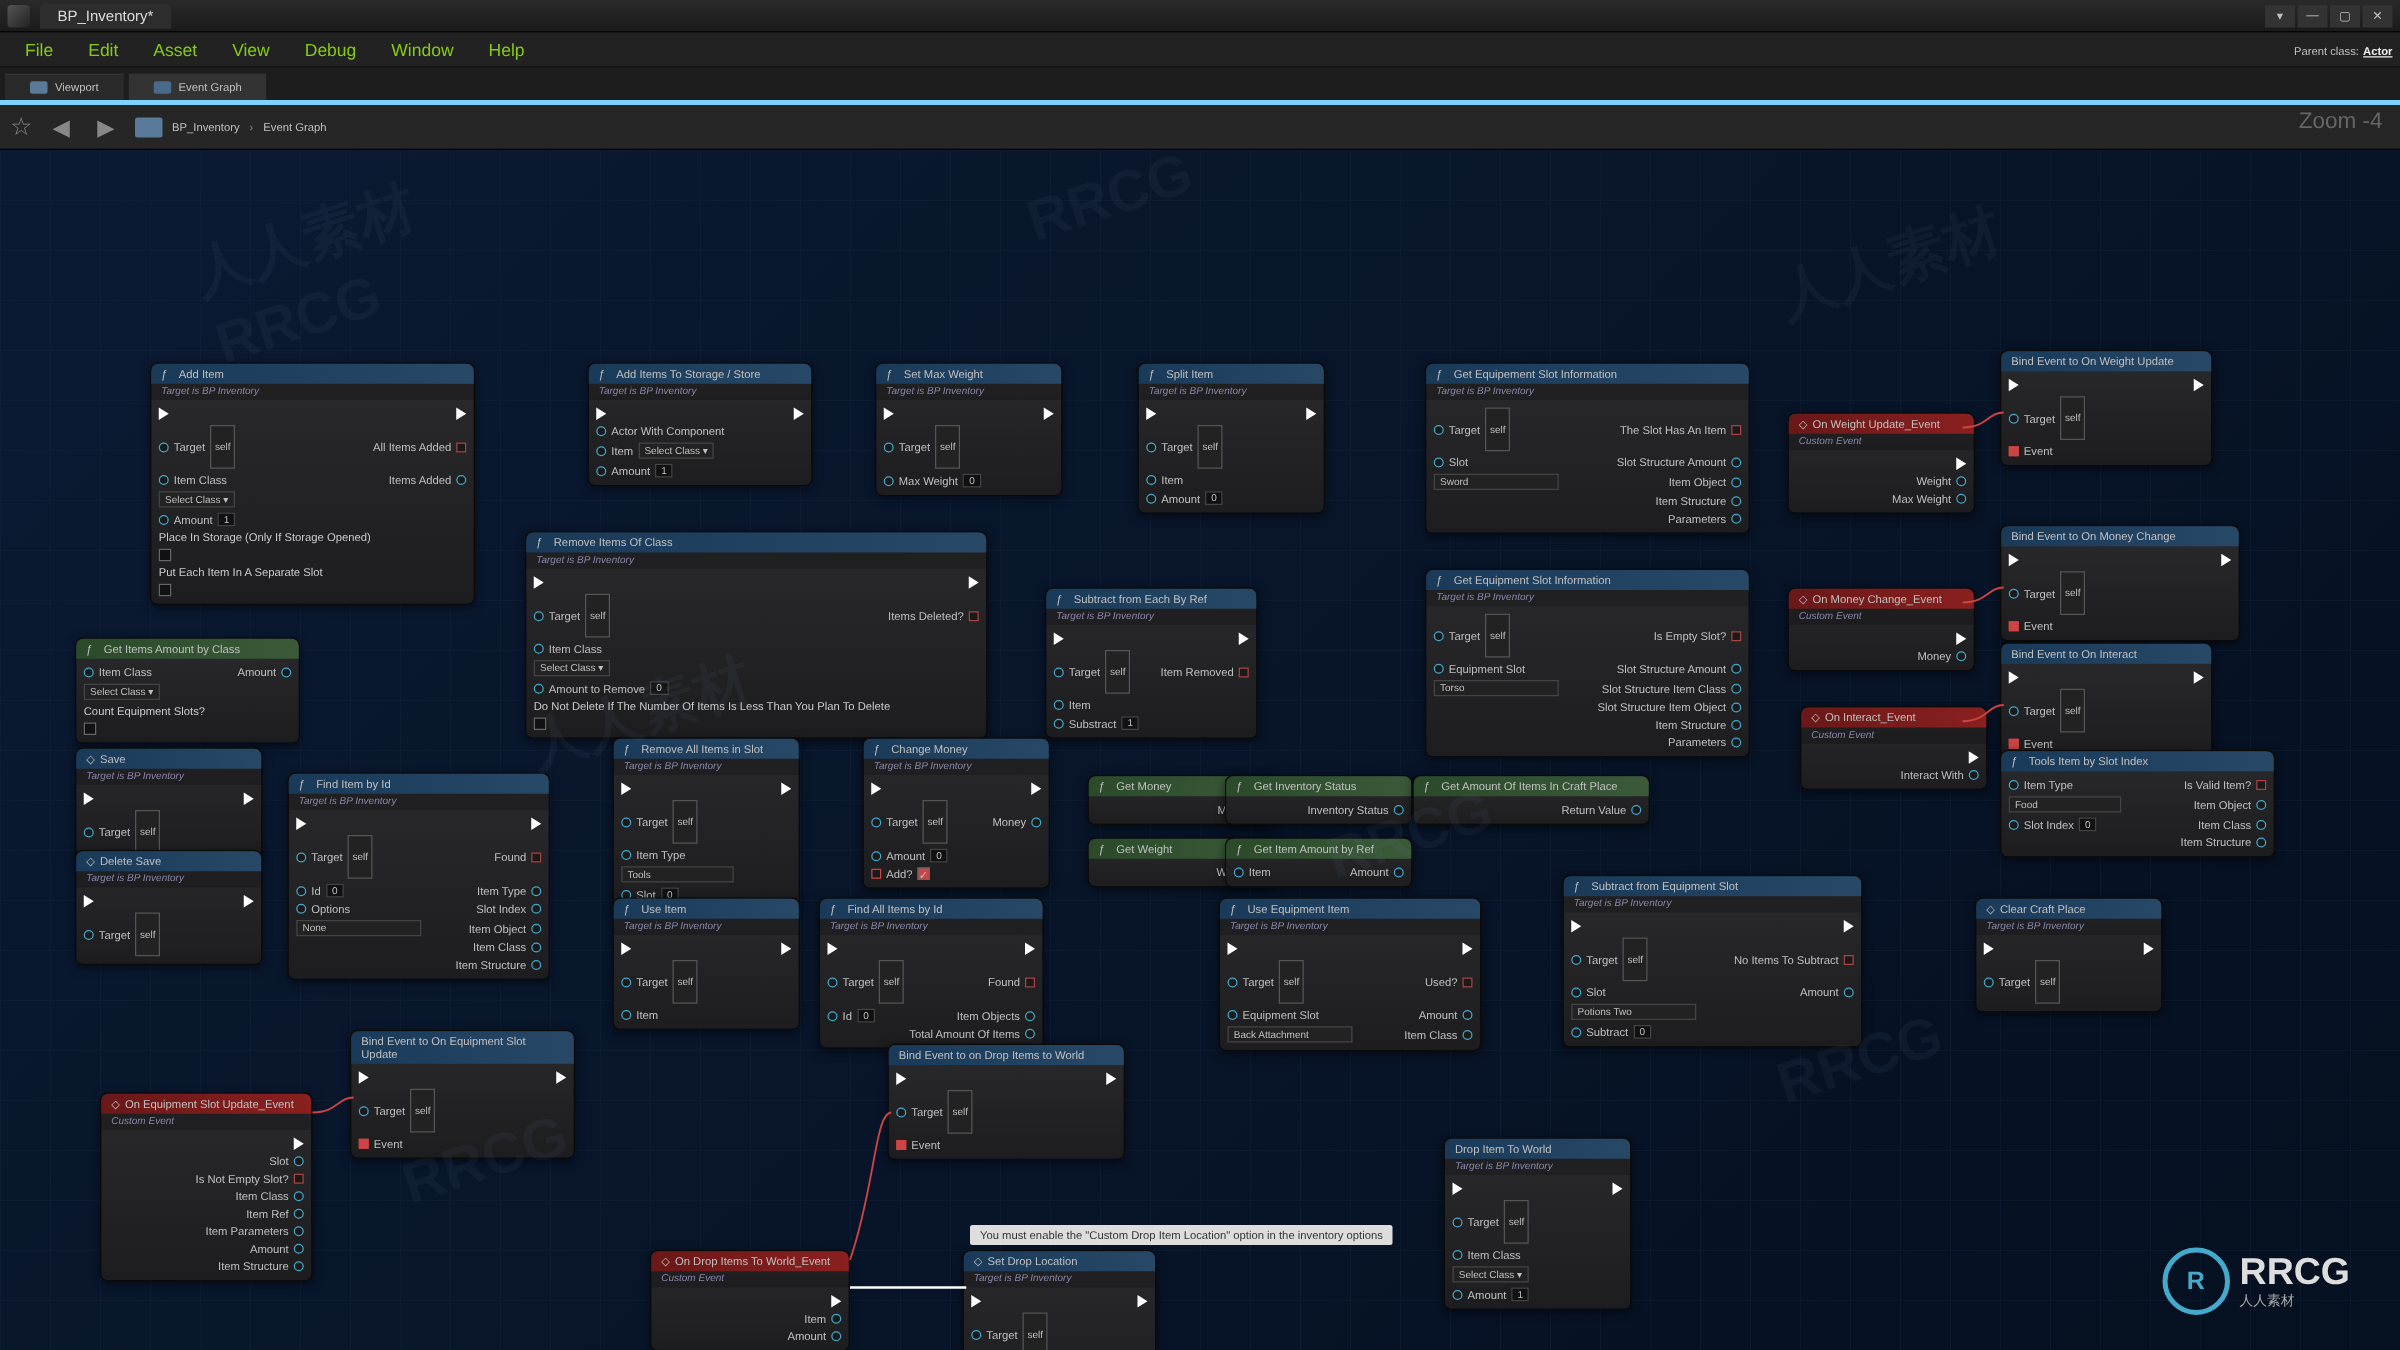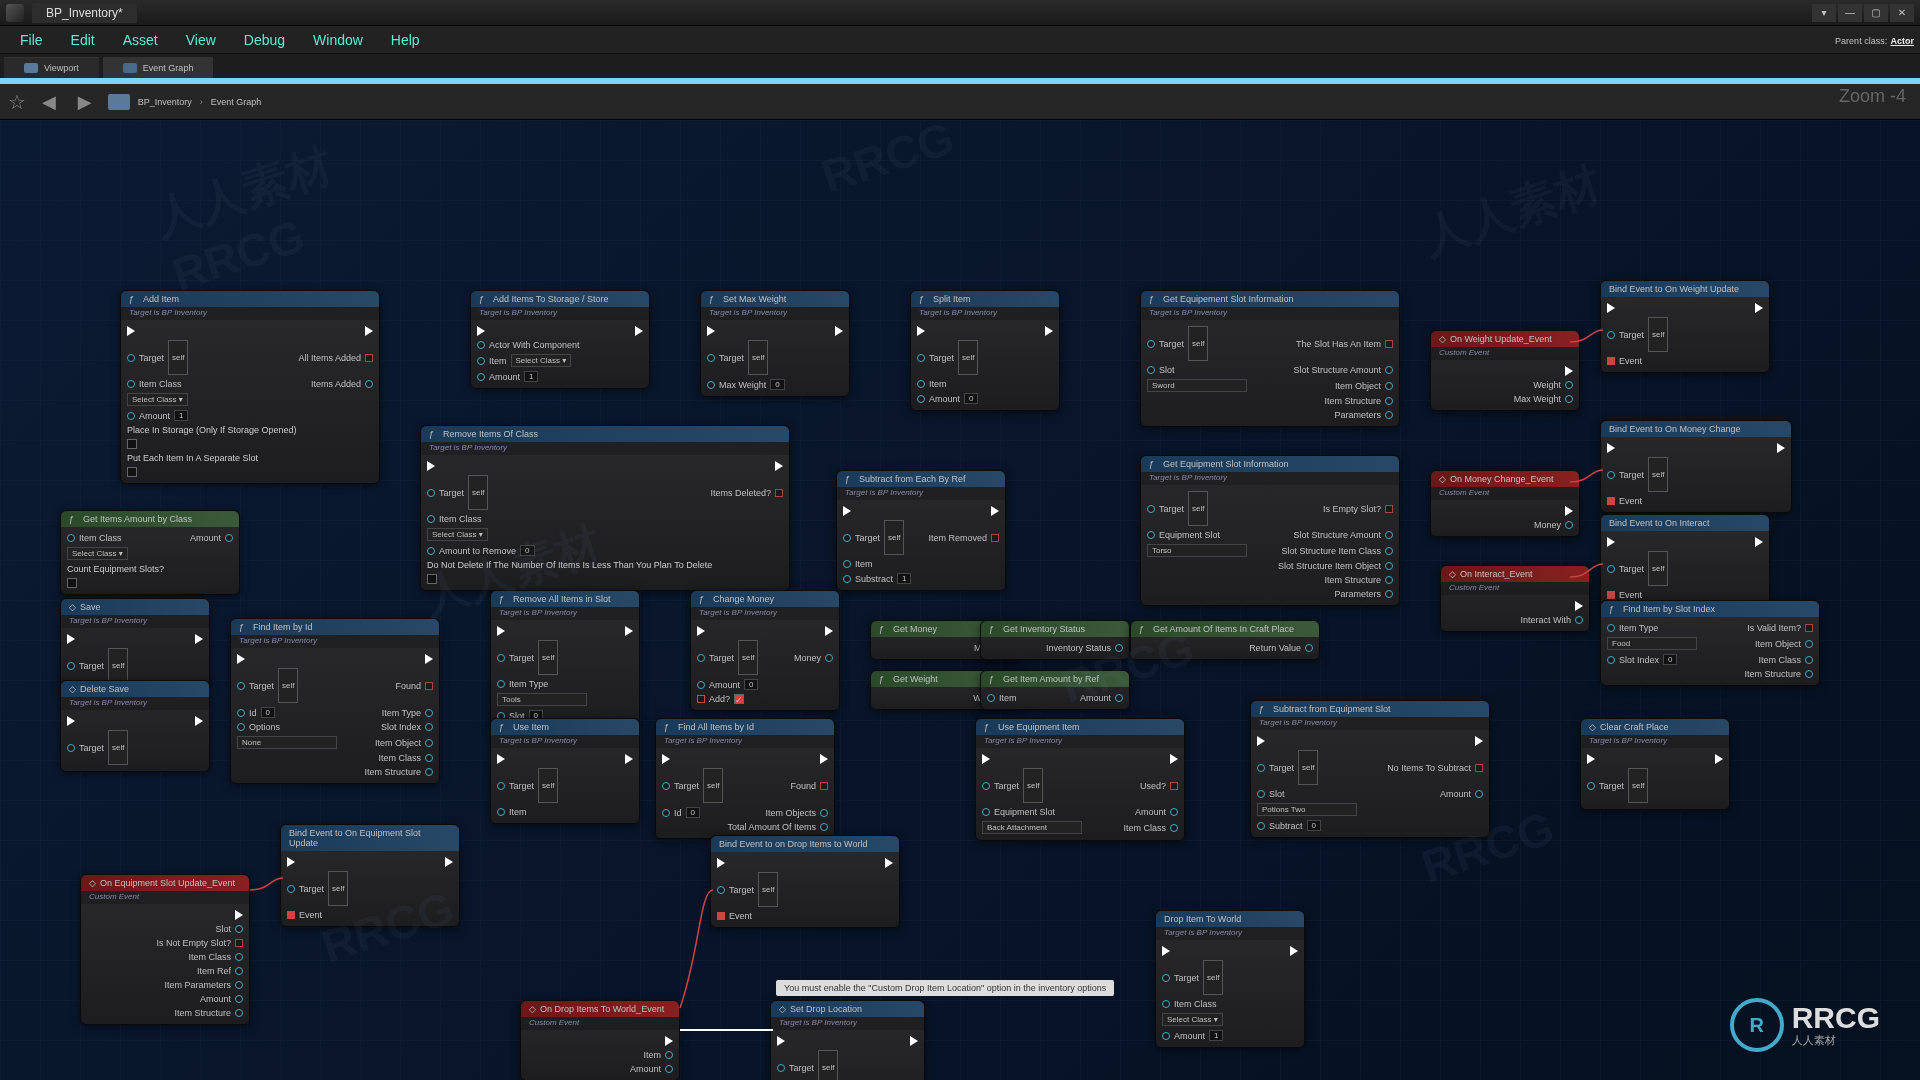--- a/index.html
+++ b/index.html
@@ -3,24 +3,24 @@
 <meta charset="utf-8">
 <style>
 *{margin:0;padding:0;box-sizing:border-box;font-family:"Segoe UI",Arial,sans-serif;font-size:9px;color:#c0c0c0}
 body{background:#1a1a1a;width:1920px;height:1080px;overflow:hidden;position:relative}
 .titlebar{height:26px;background:linear-gradient(#2a2a2a,#1a1a1a);display:flex;align-items:center;padding:0 6px;border-bottom:1px solid #000}
 .titlebar .ueicon{width:18px;height:18px;background:linear-gradient(135deg,#555,#222);border-radius:3px;margin-right:8px}
 .titlebar .tab{background:#2d2d2d;padding:3px 14px;border-radius:3px 3px 0 0;font-size:12px;color:#ddd}
 .winbtns{margin-left:auto;display:flex;gap:2px}
 .winbtn{width:24px;height:18px;background:#333;display:flex;align-items:center;justify-content:center;font-size:10px}
 .menubar{height:28px;background:#222;display:flex;align-items:center;padding:0 6px;gap:0;border-bottom:1px solid #111}
-.menubar .mi{padding:5px 14px;font-size:14px;color:#5eead4;cursor:pointer}
+.menubar .mi{padding:5px 14px;font-size:14px;color:#84cc16;cursor:pointer}
 .menubar .right{margin-left:auto;font-size:12px;color:#aaa}
 .menubar .right b{color:#eee;text-decoration:underline}
-.subtabbar{height:30px;background:#1d1d1d;display:flex;align-items:flex-end;border-bottom:6px solid #7dd3fc}
+.subtabbar{height:30px;background:#1d1d1d;display:flex;align-items:flex-end;border-bottom:4px solid #7dd3fc}
 .subtab{background:#2a2a2a;padding:5px 20px;font-size:13px;color:#ccc;display:flex;align-items:center;gap:6px;border-top:1px solid #333;margin-left:4px}
 .subtab.active{background:#333}
 .sticon{width:14px;height:10px;background:#5a7a9a;border-radius:2px}
 .sticon.g{background:#4a6a8a}
 .toolbar{height:36px;background:#262626;display:flex;align-items:center;padding:0 8px;gap:10px;border-bottom:1px solid #000}
 .star{font-size:20px;color:#888}
 .navbtn{font-size:18px;color:#888;padding:0 6px}
 .bc{display:flex;align-items:center;gap:8px;font-size:18px;color:#ddd}
 .bcicon{width:22px;height:16px;background:#5a7a9a;border-radius:2px}
 .bc .sep{color:#888}
@@ -643,21 +643,21 @@
             <span>Interact With</span>
             <span class="dot"></span>
           </span>
         </div>
       </div>
   </div>
 
   <div class="node" style="left:1600px;top:480px;width:220px">
     <div class="hdr">
         <span class="fi">ƒ</span>
-        <span>Find Item by Slot Index</span>
+        <span>Tools Item by Slot Index</span>
       </div>
     <div class="body">
       <div class="row">
           <span class="pin">
             <span class="dot"></span>
             <span>Item Type</span>
           </span>
           <span class="pin">
             <span>Is Valid Item?</span>
             <span class="sq"></span>

